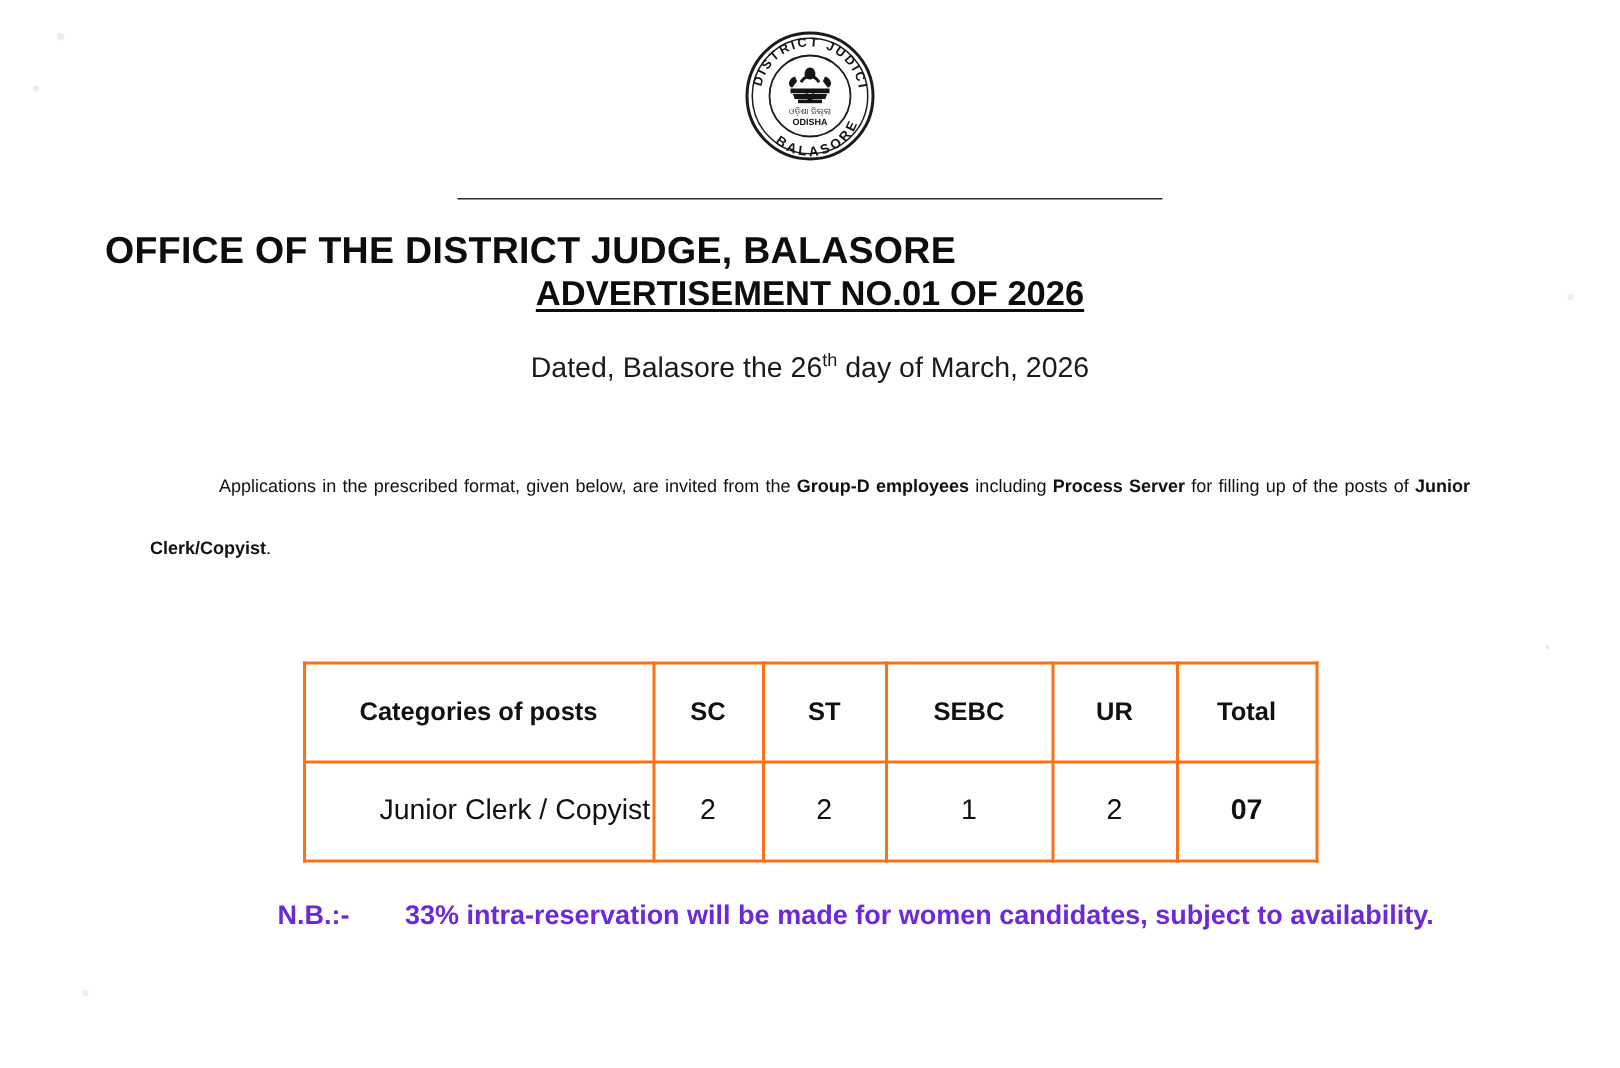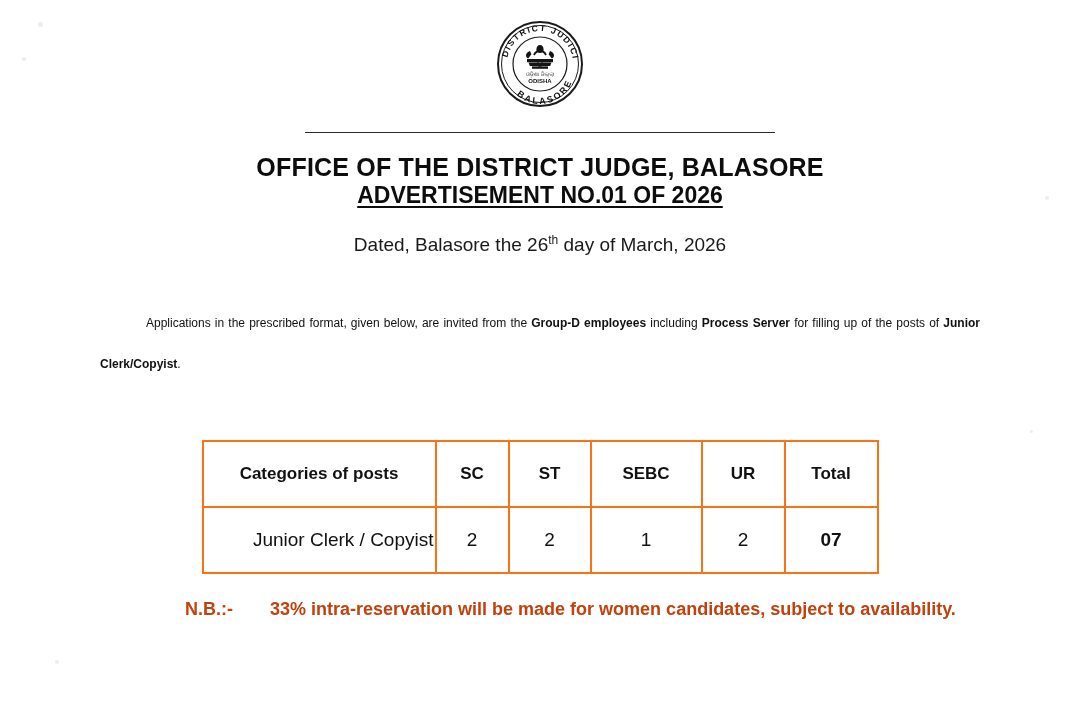--- a/index.html
+++ b/index.html
@@ -42,21 +42,20 @@
 
   
   .rule {
     margin: 10px auto 0 auto;
     width: 470px;
     border-top: 1px solid #2a2a2a;
   }
 
   
   .title {
-    text-align: center;
     font-size: 25px;
     font-weight: bold;
     letter-spacing: 0.2px;
     margin-top: 20px;
     color: #0d0d0d;
   }
   .advert {
     text-align: center;
     font-size: 23px;
     font-weight: bold;
@@ -138,21 +137,21 @@
   col.c-sc    { width: 73px; }
   col.c-st    { width: 82px; }
   col.c-sebc  { width: 111px; }
   col.c-ur    { width: 83px; }
   col.c-total { width: 93px; }
 
   
   .note {
     margin-top: 25px;
     font-size: 18px;
-    color: #c2410c;
+    color: #6d28d9;
     display: flex;
     padding-left: 115px;
     align-items: center;
   }
   .note .nb {
     font-weight: bold;
     width: 85px;
     flex: 0 0 85px;
   }
   .note .nb-text {

